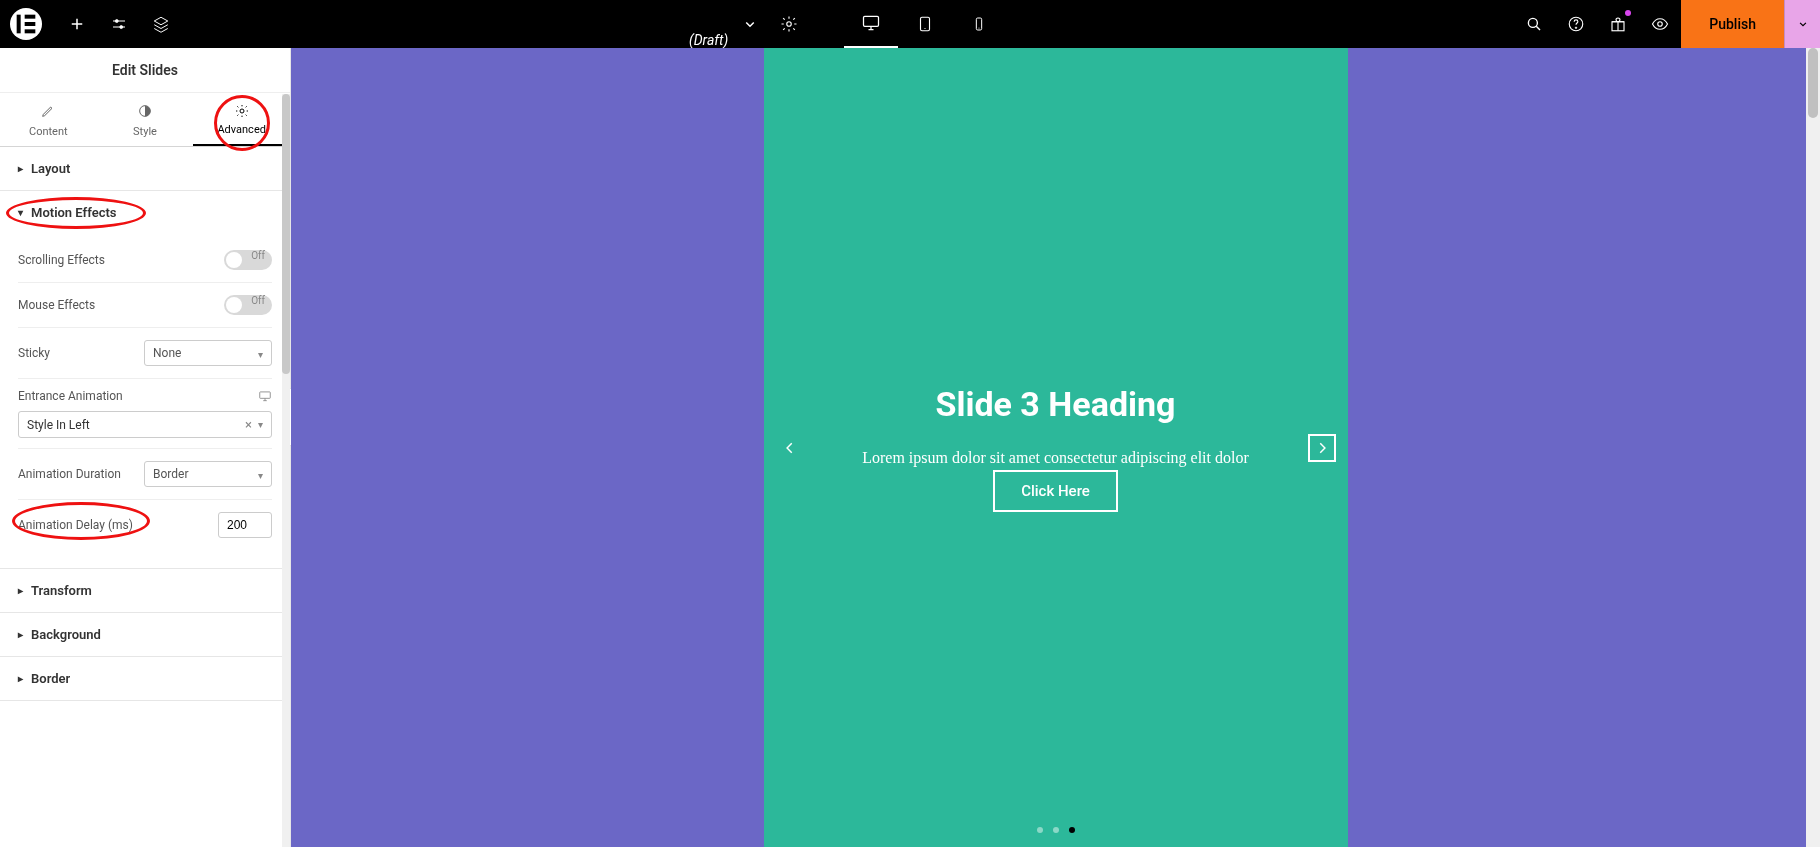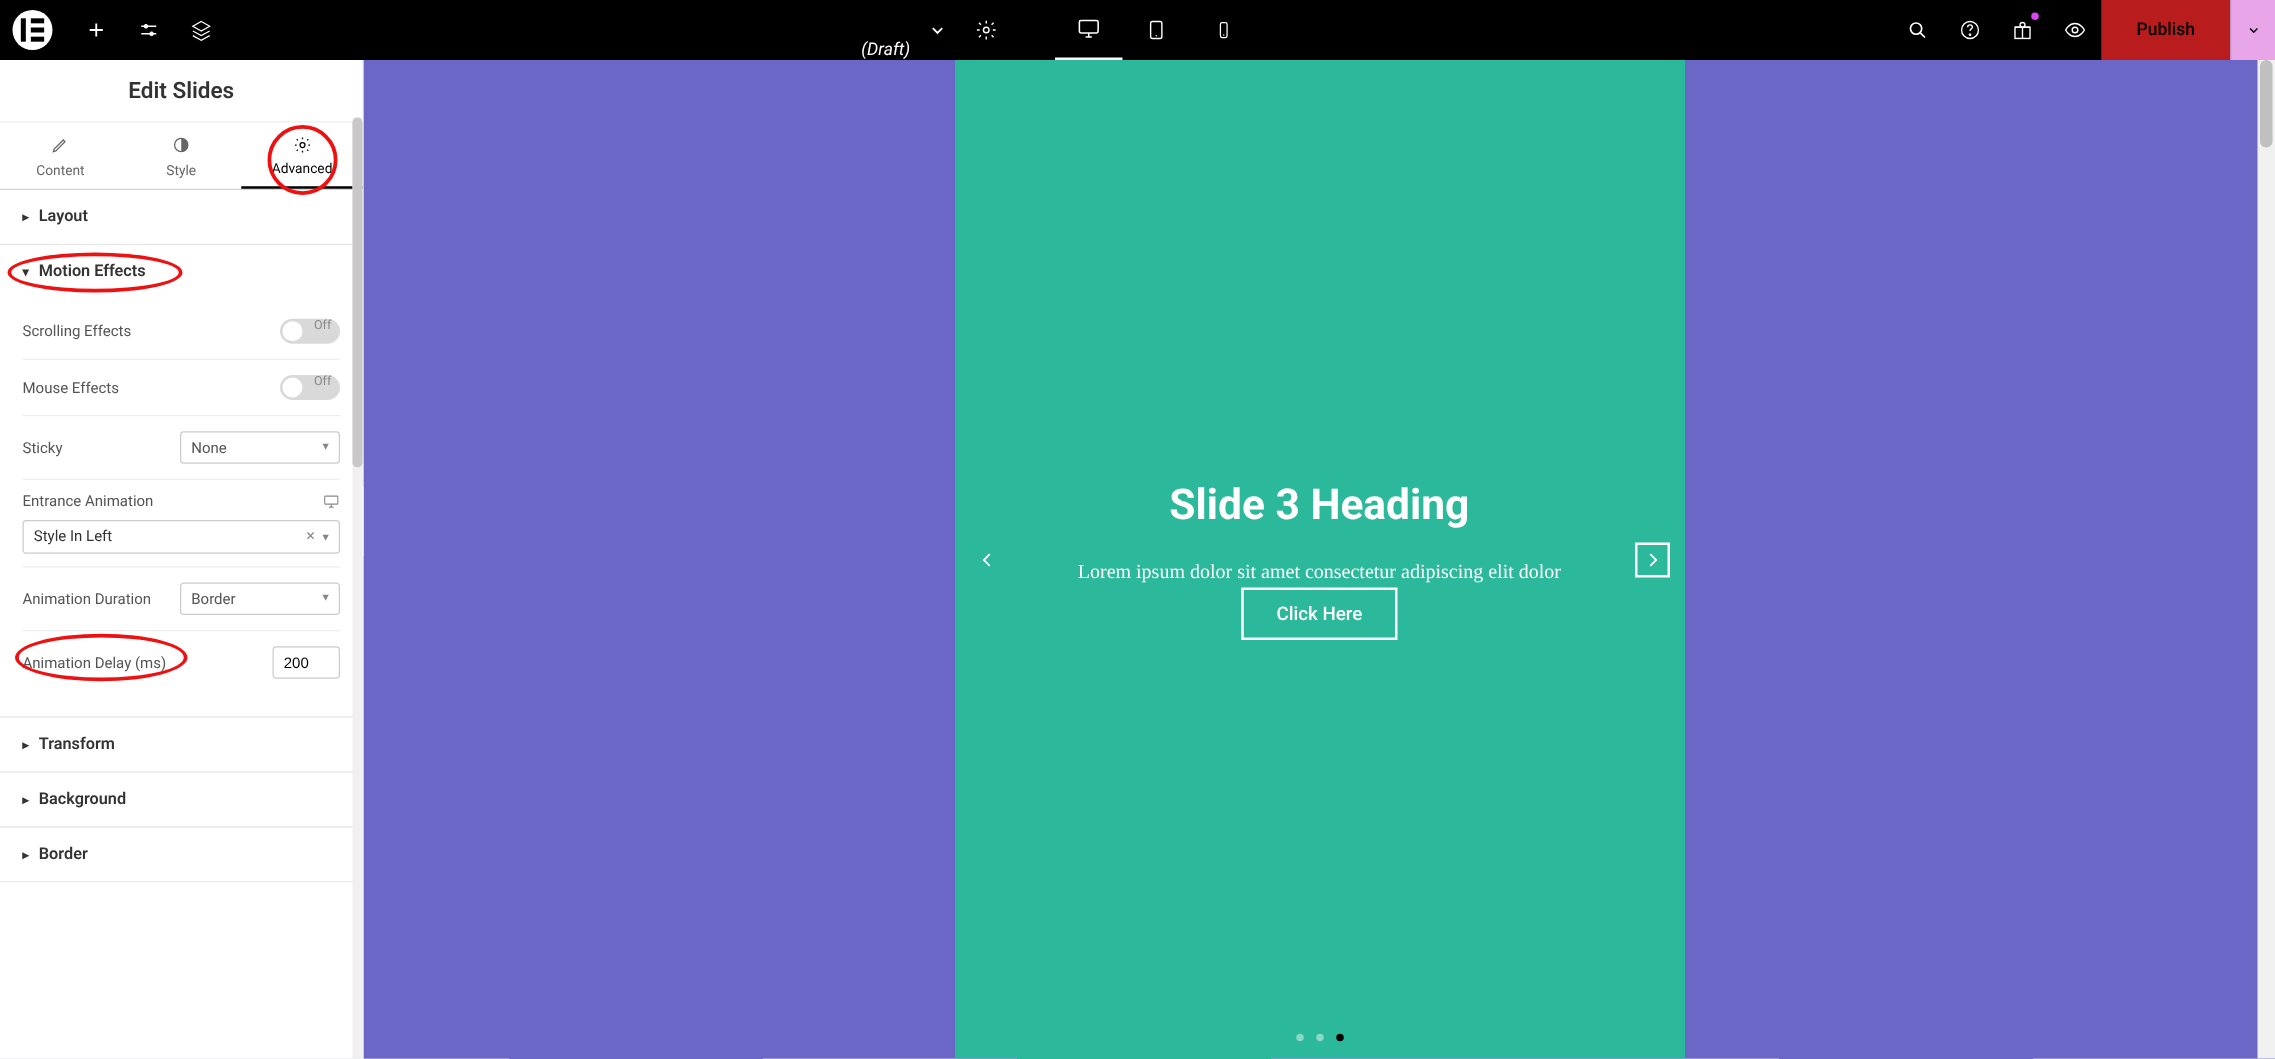--- a/index.html
+++ b/index.html
@@ -12,52 +12,52 @@
 .topbar-icon-btn { width: 42px; height: 48px; display: flex; align-items: center; justify-content: center; cursor: pointer; }
 .topbar-icon-btn svg { width: 18px; height: 18px; fill: #fff; stroke: #fff; }
 .topbar-center { flex: 1; display: flex; align-items: flex-end; justify-content: center; gap: 4px; }
 .draft-label { font-style: italic; font-size: 14px; margin-right: 4px; }
 .device-group { display: flex; align-items: center; margin-left: 30px; }
 .device-btn { width: 54px; height: 48px; display: flex; align-items: center; justify-content: center; cursor: pointer; position: relative; }
 .device-btn.active { border-bottom: 2px solid #fff; }
 .topbar-right { display: flex; align-items: center; }
 .gift-wrapper { position: relative; }
 .gift-dot { position: absolute; top: 10px; right: 8px; width: 6px; height: 6px; background: #d946ef; border-radius: 50%; }
-.publish-btn { background: #b91c1c; color: #000; height: 48px; padding: 0 28px; display: flex; align-items: center; font-size: 14px; font-weight: 500; cursor: pointer; }
+.publish-btn { background: #f97316; color: #000; height: 48px; padding: 0 28px; display: flex; align-items: center; font-size: 14px; font-weight: 500; cursor: pointer; }
 .publish-chevron { width: 36px; height: 48px; background: #e8a5e8; border-left: 1px solid rgba(0,0,0,0.15); display: flex; align-items: center; justify-content: center; cursor: pointer; }
 
 
 .main { display: flex; height: calc(847px - 48px); }
 
 
 .sidebar { width: 291px; background: #fff; border-right: 1px solid #e6e6e6; display: flex; flex-direction: column; position: relative; }
 .sidebar-scrollbar { position: absolute; right: 0; top: 46px; bottom: 0; width: 8px; background: #f0f0f0; }
 .sidebar-scrollbar-thumb { position: absolute; top: 0; left: 0; right: 0; height: 280px; background: #c8c8c8; border-radius: 4px; }
-.panel-title { text-align: center; font-size: 18px; font-weight: 600; padding: 14px 0; border-bottom: 1px solid #eee; }
+.panel-title { text-align: center; font-size: 14px; font-weight: 600; padding: 14px 0; border-bottom: 1px solid #eee; }
 .tabs { display: flex; border-bottom: 1px solid #d5d5d5; }
 .tab { flex: 1; display: flex; flex-direction: column; align-items: center; justify-content: space-between; padding: 10px 0 8px; cursor: pointer; font-size: 11px; color: #666; position: relative; gap: 4px; }
 .tab.active { border-bottom: 2px solid #000; color: #000; }
 .tab svg { width: 16px; height: 16px; }
 .highlight-circle-tab { position: absolute; width: 56px; height: 56px; border: 3px solid #e11; border-radius: 50%; pointer-events: none; top: 2px; left: 50%; transform: translateX(-50%); }
 
 .sections { overflow-y: auto; }
 .section { border-bottom: 1px solid #e6e6e6; }
 .section-header { display: flex; align-items: center; padding: 14px 18px; cursor: pointer; font-size: 13px; font-weight: 600; }
 .section-header .caret { margin-right: 8px; font-size: 10px; }
 .section-body { padding: 4px 18px 18px; }
 
 .control-row { display: flex; align-items: center; justify-content: space-between; padding: 12px 0; border-bottom: 1px solid #eee; font-size: 12px; color: #555; }
 .control-row:last-child { border-bottom: none; }
 .control-row-stack { display: block; padding: 10px 0; border-bottom: 1px solid #eee; }
 .control-row-stack .row-top { display: flex; align-items: center; justify-content: space-between; margin-bottom: 8px; font-size: 12px; color: #555; }
 .toggle { width: 48px; height: 20px; background: #d9d9d9; border-radius: 10px; position: relative; cursor: pointer; }
 .toggle-knob { position: absolute; left: 2px; top: 2px; width: 16px; height: 16px; background: #fff; border-radius: 50%; }
 .toggle-label { position: absolute; right: 7px; top: 0; font-size: 10px; color: #888; }
 
-.select { border: 1px solid #ccc; border-radius: 3px; padding: 5px 8px; font-size: 12px; background: #fff; display: flex; align-items: flex-start; justify-content: space-between; cursor: pointer; min-width: 128px; }
+.select { border: 1px solid #ccc; border-radius: 3px; padding: 5px 8px; font-size: 12px; background: #fff; display: flex; align-items: flex-end; justify-content: space-between; cursor: pointer; min-width: 128px; }
 .select-full { width: 100%; }
 .select .chev { font-size: 10px; color: #888; }
 .clear-x { font-size: 13px; color: #888; margin-right: 6px; cursor: pointer; }
 .num-input { border: 1px solid #ccc; border-radius: 3px; padding: 5px 8px; font-size: 12px; width: 54px; text-align: left; }
 
 .highlight-oval-1 { position: absolute; border: 3px solid #e11; border-radius: 50%; pointer-events: none; width: 140px; height: 32px; }
 .highlight-oval-2 { position: absolute; border: 3px solid #e11; border-radius: 50%; pointer-events: none; width: 138px; height: 38px; }
 
 .collapse-toggle { position: absolute; right: -14px; top: 340px; width: 14px; height: 58px; background: #fff; border: 1px solid #ddd; border-left: none; border-radius: 0 4px 4px 0; display: flex; align-items: center; justify-content: center; font-size: 10px; color: #888; cursor: pointer; }
 

